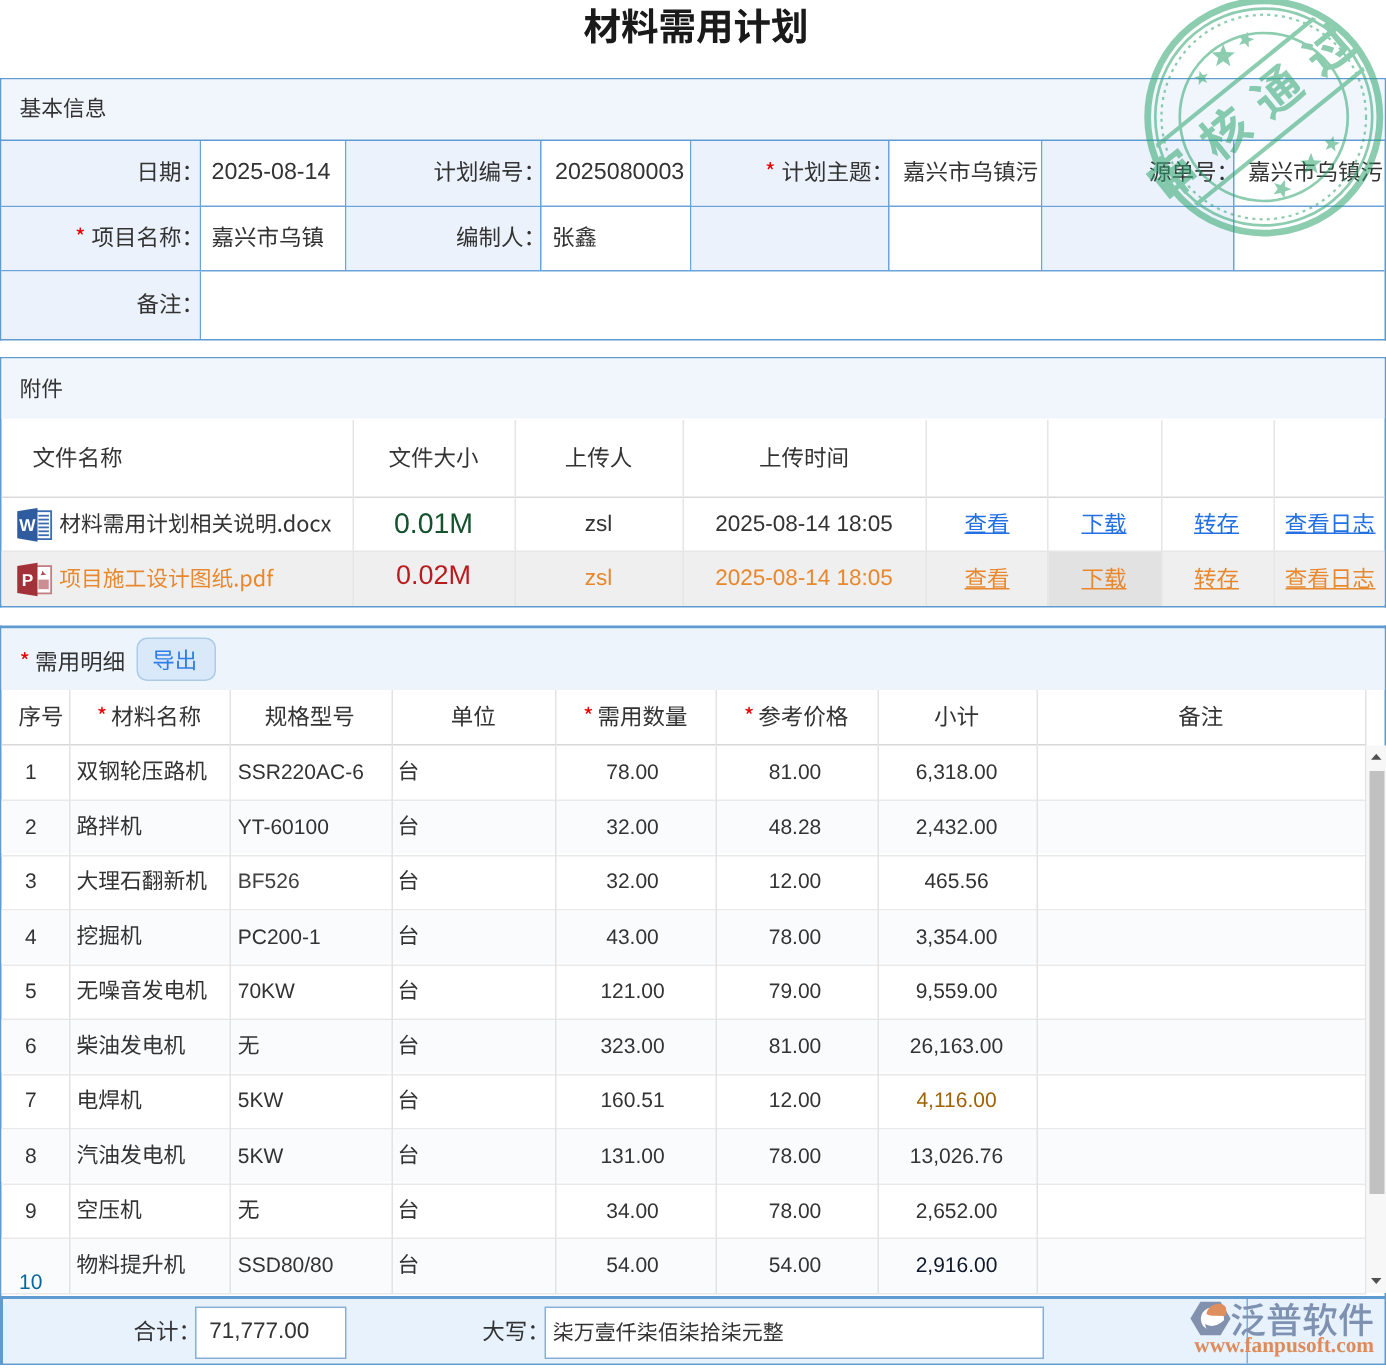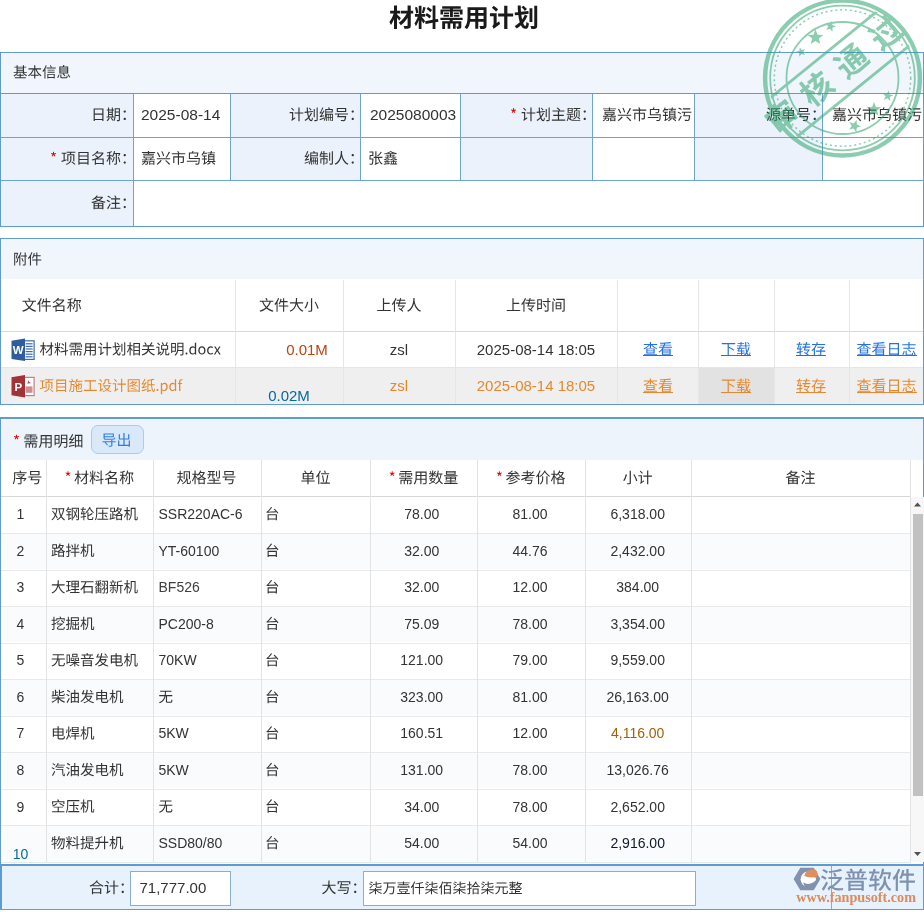--- a/index.html
+++ b/index.html
@@ -41,28 +41,28 @@
 <div class="a" style="left:1px;top:367.5px;width:922px;height:36px;background:#efefef"></div>
 <div class="a" style="left:698.5px;top:367.5px;width:75px;height:36px;background:#e2e2e2"></div>
 <div class="a" style="left:1px;top:367px;width:922px;height:0.8px;background:#e6e6e6"></div>
 <div class="a" style="left:235px;top:279.5px;width:1px;height:124px;background:#e6e6e6"></div>
 <div class="a" style="left:343px;top:279.5px;width:1px;height:124px;background:#e6e6e6"></div>
 <div class="a" style="left:455px;top:279.5px;width:1px;height:124px;background:#e6e6e6"></div>
 <div class="a" style="left:617px;top:279.5px;width:1px;height:124px;background:#e6e6e6"></div>
 <div class="a" style="left:698px;top:279.5px;width:1px;height:124px;background:#e6e6e6"></div>
 <div class="a" style="left:773.5px;top:279.5px;width:1px;height:124px;background:#e6e6e6"></div>
 <div class="a" style="left:849px;top:279.5px;width:1px;height:124px;background:#e6e6e6"></div>
-<span class="t" style="left:307px;top:341.7px;font-size:15px;line-height:15px;color:#c2410c;transform:translateX(-50%)">0.01M</span>
+<span class="t" style="left:289px;top:341.7px;font-size:19px;line-height:15px;color:#14532d;transform:translateX(-50%)">0.01M</span>
 <span class="t" style="left:399px;top:341.7px;font-size:15px;line-height:15px;color:#333333;transform:translateX(-50%)">zsl</span>
 <span class="t" style="left:536px;top:341.7px;font-size:15px;line-height:15px;color:#333333;transform:translateX(-50%)">2025-08-14 18:05</span>
 <div class="a" style="left:643.0px;top:355px;width:30.0px;height:1px;background:#2270e3"></div>
 <div class="a" style="left:721.0px;top:355px;width:30.0px;height:1px;background:#2270e3"></div>
 <div class="a" style="left:796.0px;top:355px;width:30.0px;height:1px;background:#2270e3"></div>
 <div class="a" style="left:856.5px;top:355px;width:60.0px;height:1px;background:#2270e3"></div>
-<span class="t" style="left:289px;top:388px;font-size:15px;line-height:15px;color:#0369a1;transform:translateX(-50%)">0.02M</span>
+<span class="t" style="left:289px;top:376px;font-size:18px;line-height:15px;color:#b91c1c;transform:translateX(-50%)">0.02M</span>
 <span class="t" style="left:399px;top:378.2px;font-size:15px;line-height:15px;color:#e8872c;transform:translateX(-50%)">zsl</span>
 <span class="t" style="left:536px;top:378.2px;font-size:15px;line-height:15px;color:#e8872c;transform:translateX(-50%)">2025-08-14 18:05</span>
 <div class="a" style="left:643.0px;top:391.5px;width:30.0px;height:1px;background:#e8872c"></div>
 <div class="a" style="left:721.0px;top:391.5px;width:30.0px;height:1px;background:#e8872c"></div>
 <div class="a" style="left:796.0px;top:391.5px;width:30.0px;height:1px;background:#e8872c"></div>
 <div class="a" style="left:856.5px;top:391.5px;width:60.0px;height:1px;background:#e8872c"></div>
 <div class="a" style="left:0px;top:417px;width:924px;height:2px;background:#5f9bd1"></div>
 <div class="a" style="left:0px;top:417px;width:1px;height:493px;background:#5f9bd1"></div>
 <div class="a" style="left:923px;top:417px;width:1px;height:493px;background:#5f9bd1"></div>
 <div class="a" style="left:1px;top:419px;width:922px;height:40.5px;background:#edf4fc"></div>
@@ -72,33 +72,33 @@
 <span class="t" style="left:20.5px;top:507.1px;font-size:14px;line-height:14px;color:#333333;transform:translateX(-50%)">1</span>
 <span class="t" style="left:158.5px;top:507.1px;font-size:14px;line-height:14px;color:#333333">SSR220AC-6</span>
 <span class="t" style="left:421.7px;top:507.1px;font-size:14px;line-height:14px;color:#333333;transform:translateX(-50%)">78.00</span>
 <span class="t" style="left:530px;top:507.1px;font-size:14px;line-height:14px;color:#333333;transform:translateX(-50%)">81.00</span>
 <span class="t" style="left:637.7px;top:507.1px;font-size:14px;line-height:14px;color:#333333;transform:translateX(-50%)">6,318.00</span>
 <div class="a" style="left:1px;top:533.5px;width:909.5px;height:35.5px;background:#fafbfc"></div>
 <div class="a" style="left:1px;top:569.6px;width:909.5px;height:1px;background:#e9e9e9"></div>
 <span class="t" style="left:20.5px;top:543.6px;font-size:14px;line-height:14px;color:#333333;transform:translateX(-50%)">2</span>
 <span class="t" style="left:158.5px;top:543.6px;font-size:14px;line-height:14px;color:#333333">YT-60100</span>
 <span class="t" style="left:421.7px;top:543.6px;font-size:14px;line-height:14px;color:#333333;transform:translateX(-50%)">32.00</span>
-<span class="t" style="left:530px;top:543.6px;font-size:14px;line-height:14px;color:#333333;transform:translateX(-50%)">44.76</span>
+<span class="t" style="left:530px;top:543.6px;font-size:14px;line-height:14px;color:#333333;transform:translateX(-50%)">48.28</span>
 <span class="t" style="left:637.7px;top:543.6px;font-size:14px;line-height:14px;color:#333333;transform:translateX(-50%)">2,432.00</span>
 <div class="a" style="left:1px;top:606.1px;width:909.5px;height:1px;background:#e9e9e9"></div>
 <span class="t" style="left:20.5px;top:580.2px;font-size:14px;line-height:14px;color:#333333;transform:translateX(-50%)">3</span>
 <span class="t" style="left:158.5px;top:580.2px;font-size:14px;line-height:14px;color:#404040">BF526</span>
 <span class="t" style="left:421.7px;top:580.2px;font-size:14px;line-height:14px;color:#333333;transform:translateX(-50%)">32.00</span>
 <span class="t" style="left:530px;top:580.2px;font-size:14px;line-height:14px;color:#333333;transform:translateX(-50%)">12.00</span>
-<span class="t" style="left:637.7px;top:580.2px;font-size:14px;line-height:14px;color:#333333;transform:translateX(-50%)">384.00</span>
+<span class="t" style="left:637.7px;top:580.2px;font-size:14px;line-height:14px;color:#333333;transform:translateX(-50%)">465.56</span>
 <div class="a" style="left:1px;top:606.6px;width:909.5px;height:35.5px;background:#fafbfc"></div>
 <div class="a" style="left:1px;top:642.7px;width:909.5px;height:1px;background:#e9e9e9"></div>
 <span class="t" style="left:20.5px;top:616.7px;font-size:14px;line-height:14px;color:#333333;transform:translateX(-50%)">4</span>
-<span class="t" style="left:158.5px;top:616.7px;font-size:14px;line-height:14px;color:#333333">PC200-8</span>
-<span class="t" style="left:421.7px;top:616.7px;font-size:14px;line-height:14px;color:#333333;transform:translateX(-50%)">75.09</span>
+<span class="t" style="left:158.5px;top:616.7px;font-size:14px;line-height:14px;color:#333333">PC200-1</span>
+<span class="t" style="left:421.7px;top:616.7px;font-size:14px;line-height:14px;color:#333333;transform:translateX(-50%)">43.00</span>
 <span class="t" style="left:530px;top:616.7px;font-size:14px;line-height:14px;color:#333333;transform:translateX(-50%)">78.00</span>
 <span class="t" style="left:637.7px;top:616.7px;font-size:14px;line-height:14px;color:#333333;transform:translateX(-50%)">3,354.00</span>
 <div class="a" style="left:1px;top:679.2px;width:909.5px;height:1px;background:#e9e9e9"></div>
 <span class="t" style="left:20.5px;top:653.3px;font-size:14px;line-height:14px;color:#333333;transform:translateX(-50%)">5</span>
 <span class="t" style="left:158.5px;top:653.3px;font-size:14px;line-height:14px;color:#333333">70KW</span>
 <span class="t" style="left:421.7px;top:653.3px;font-size:14px;line-height:14px;color:#333333;transform:translateX(-50%)">121.00</span>
 <span class="t" style="left:530px;top:653.3px;font-size:14px;line-height:14px;color:#333333;transform:translateX(-50%)">79.00</span>
 <span class="t" style="left:637.7px;top:653.3px;font-size:14px;line-height:14px;color:#333333;transform:translateX(-50%)">9,559.00</span>
 <div class="a" style="left:1px;top:679.8px;width:909.5px;height:35.5px;background:#fafbfc"></div>
 <div class="a" style="left:1px;top:715.8px;width:909.5px;height:1px;background:#e9e9e9"></div>

